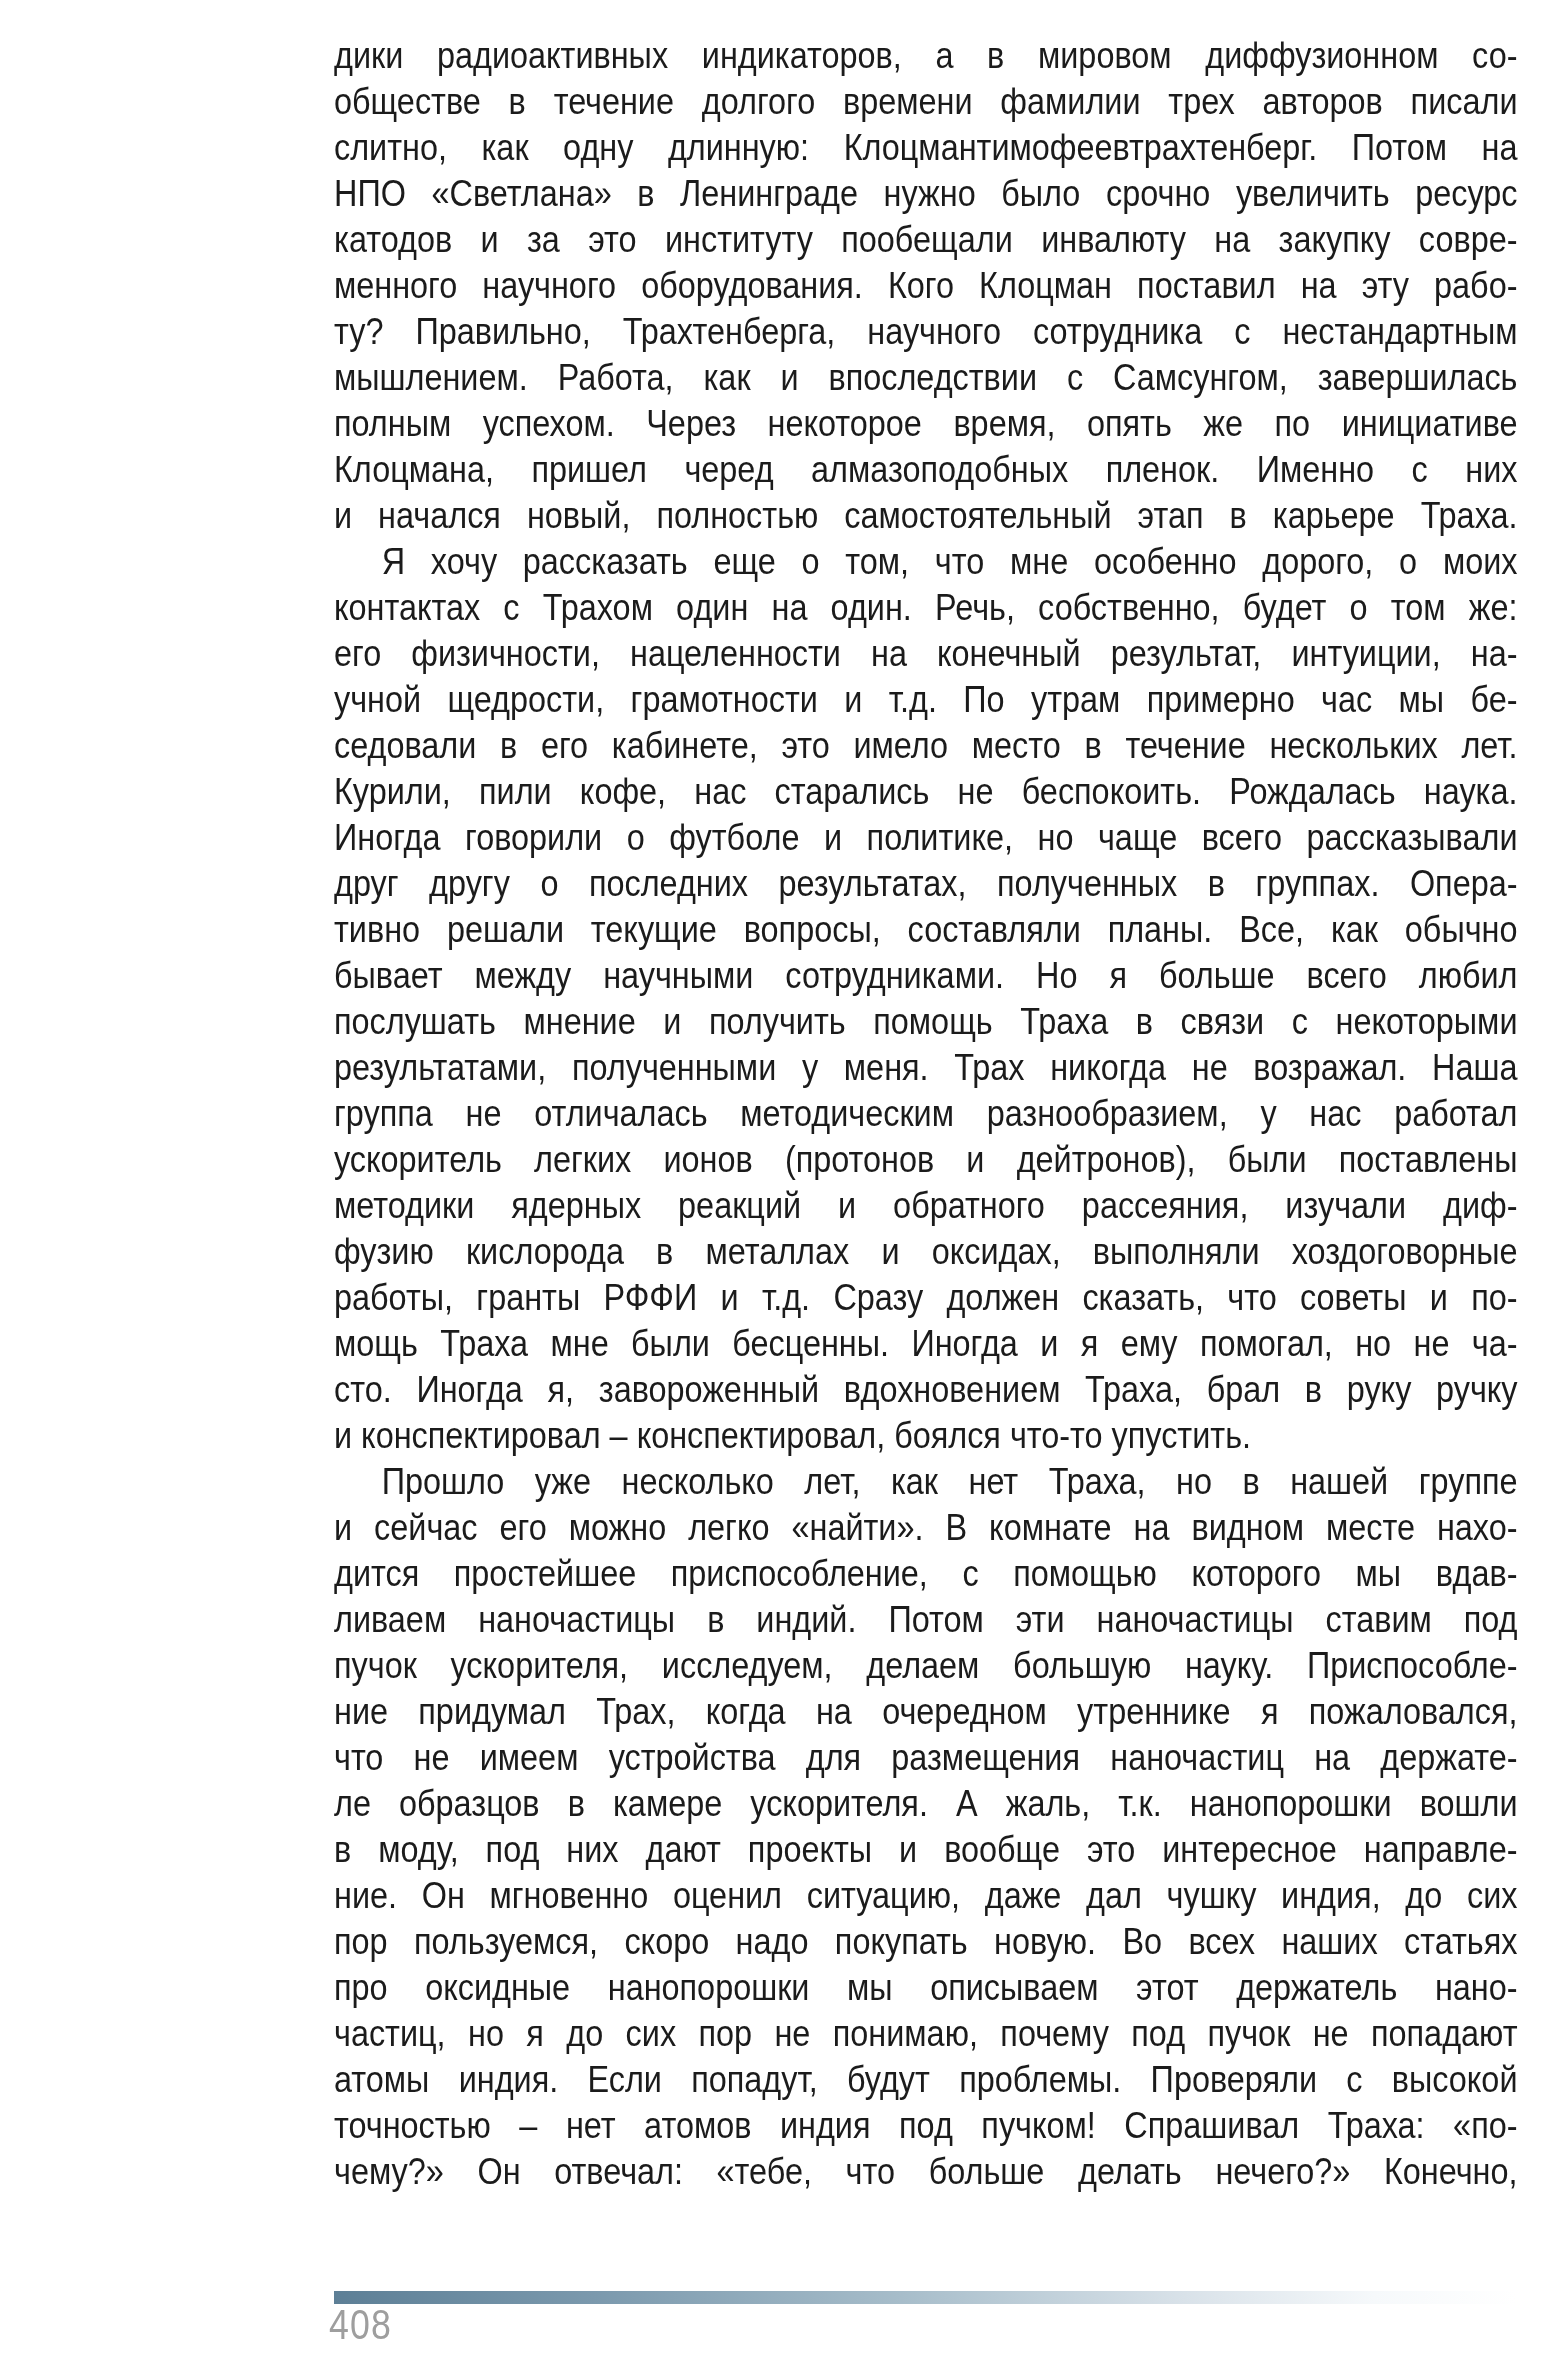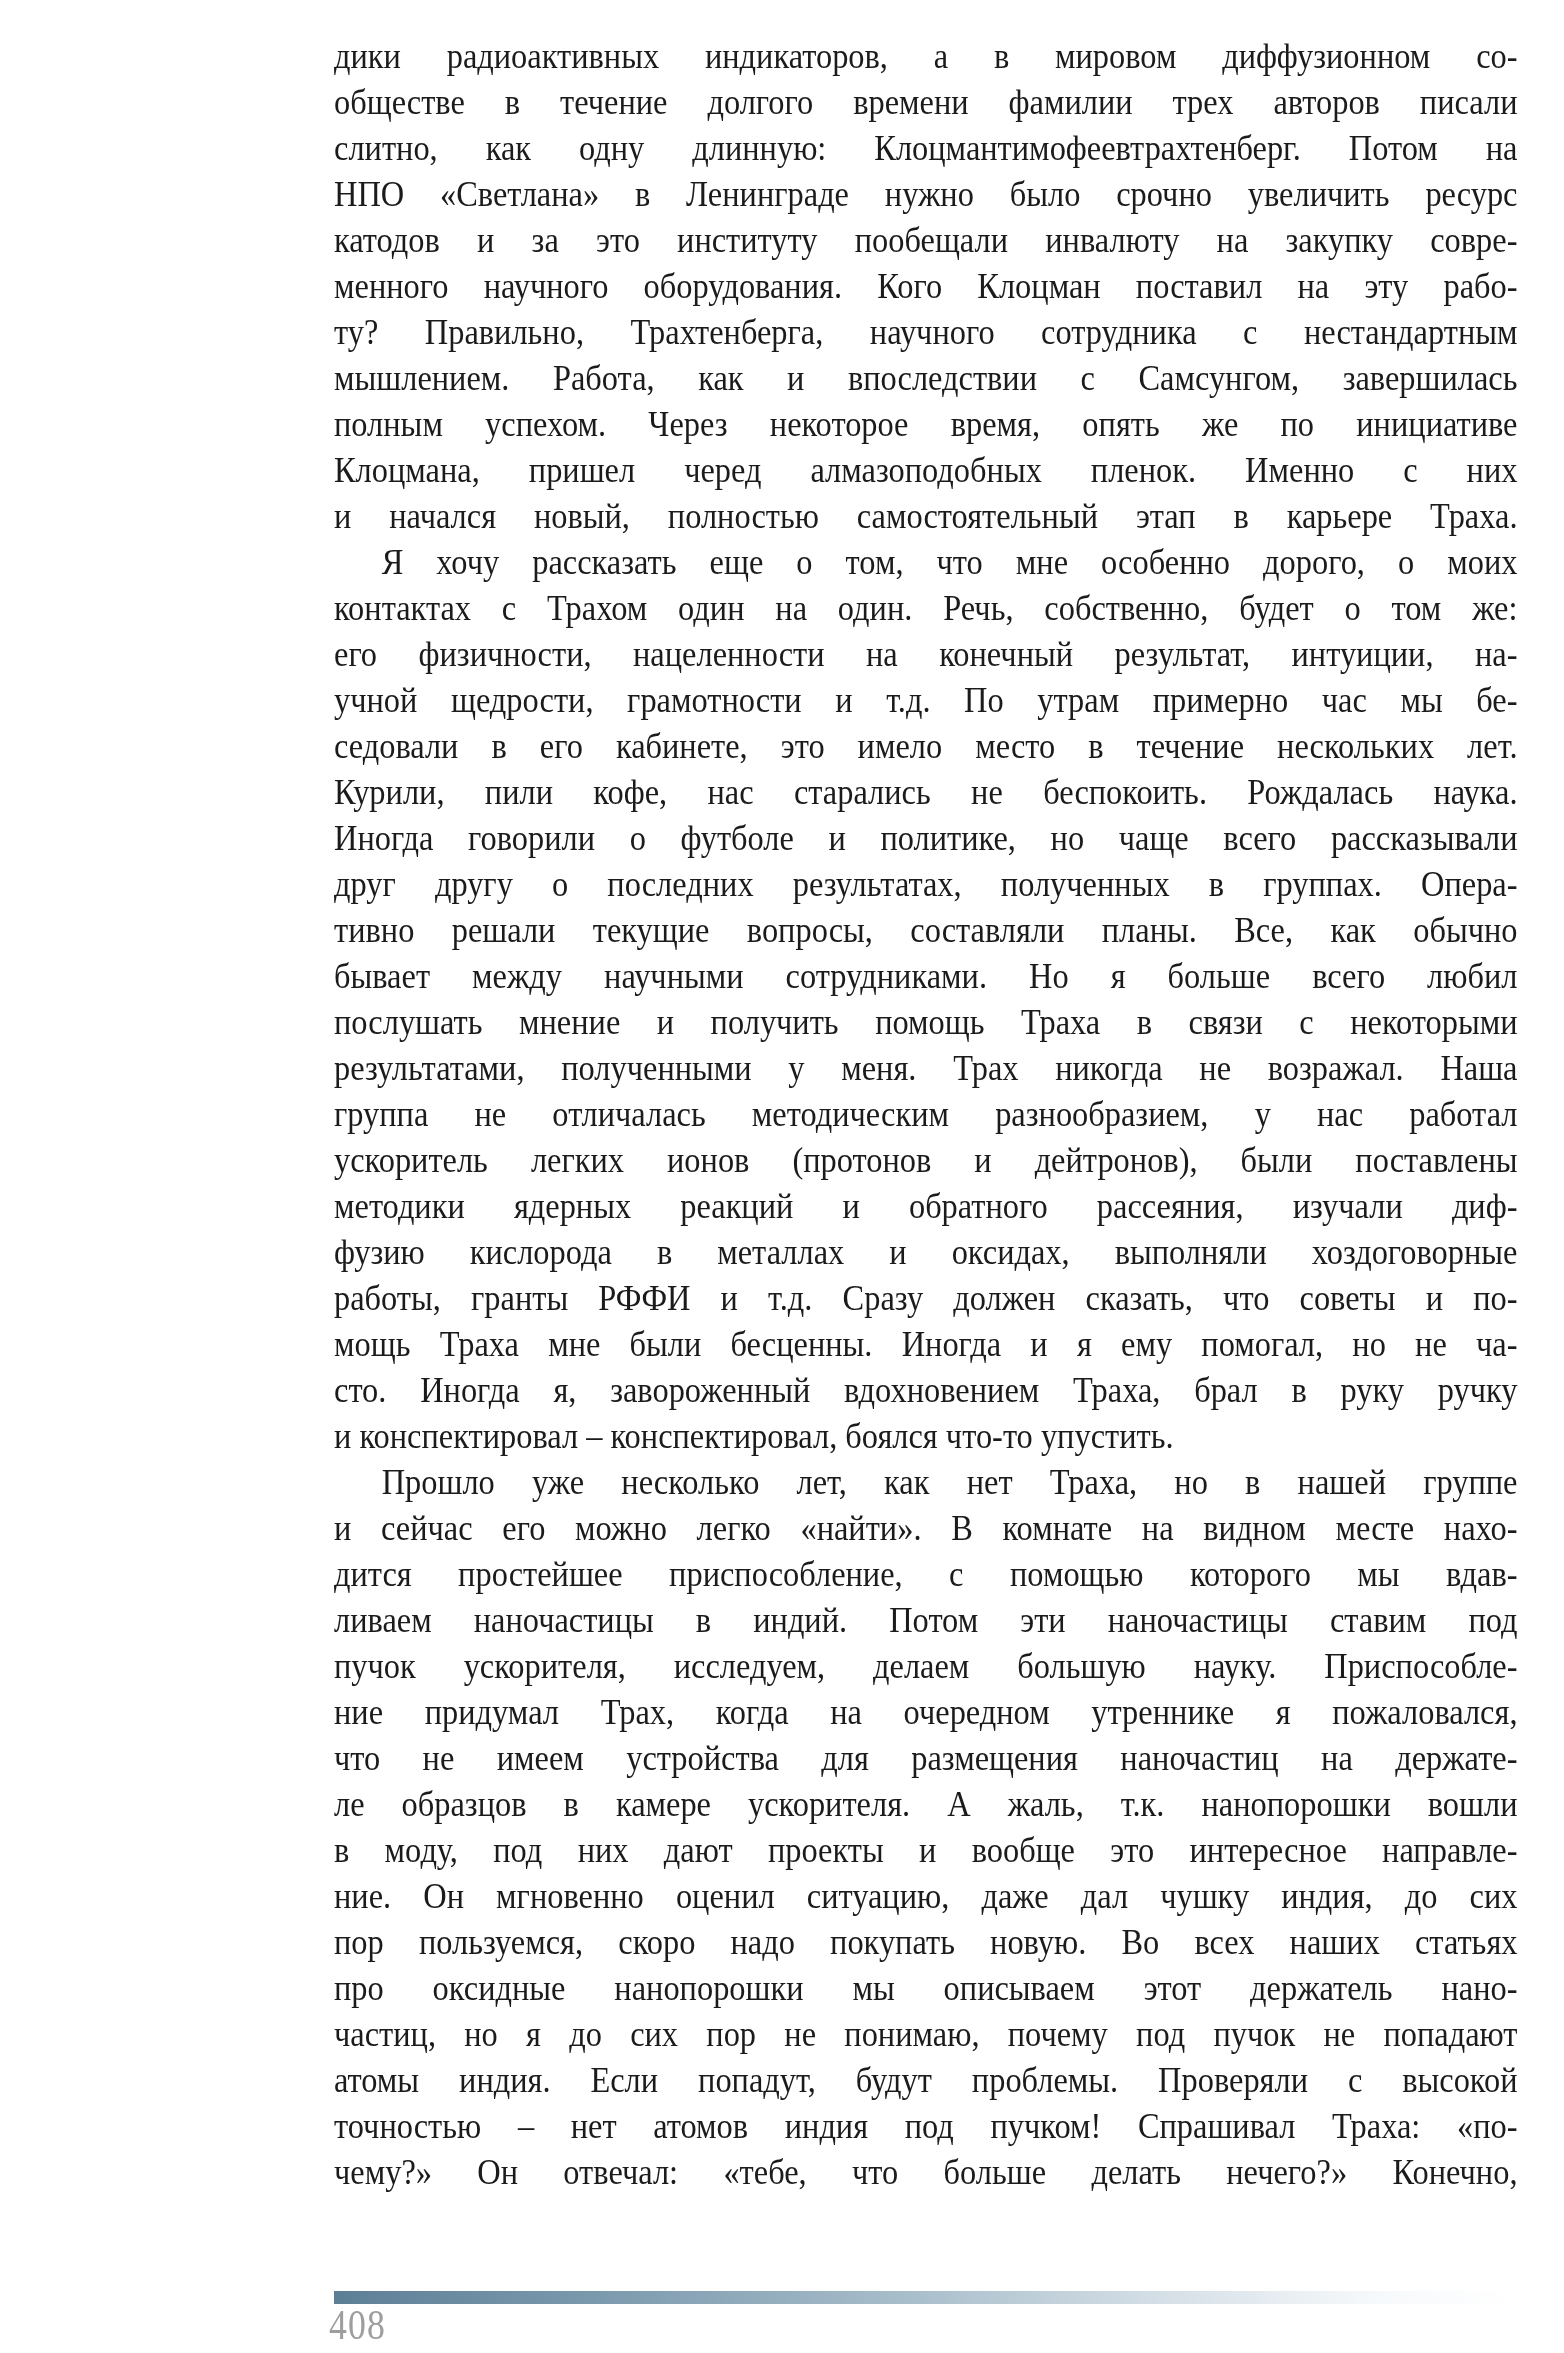--- a/index.html
+++ b/index.html
@@ -17,21 +17,20 @@
     width: 1564px;
     height: 2354px;
     background: #ffffff;
     position: relative;
     overflow: hidden;
     font-family: "Liberation Sans", "DejaVu Sans", sans-serif;
   }
   .page {
     position: absolute;
     inset: 0;
-    font-family: Liberation Serif, serif;
   }
   .textcol {
     position: absolute;
     left: 334px;
     top: 33px;
     width: 1315px;
     transform: scaleX(0.9);
     transform-origin: 0 0;
     font-size: 36px;
     line-height: 46px;

